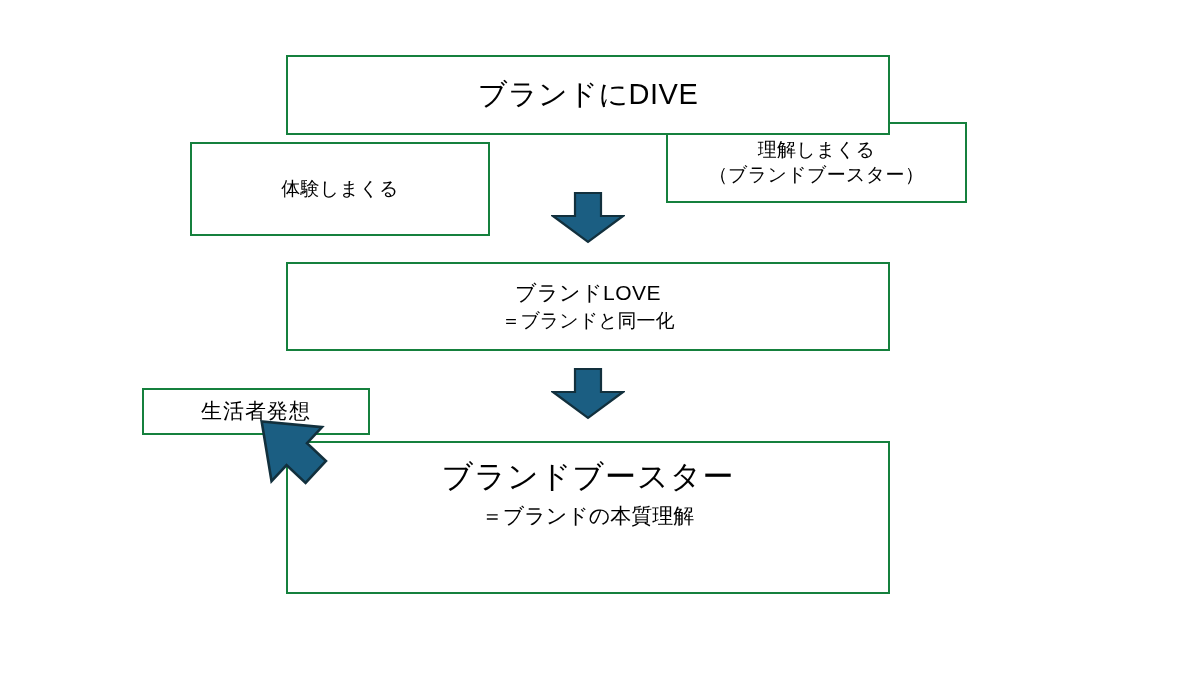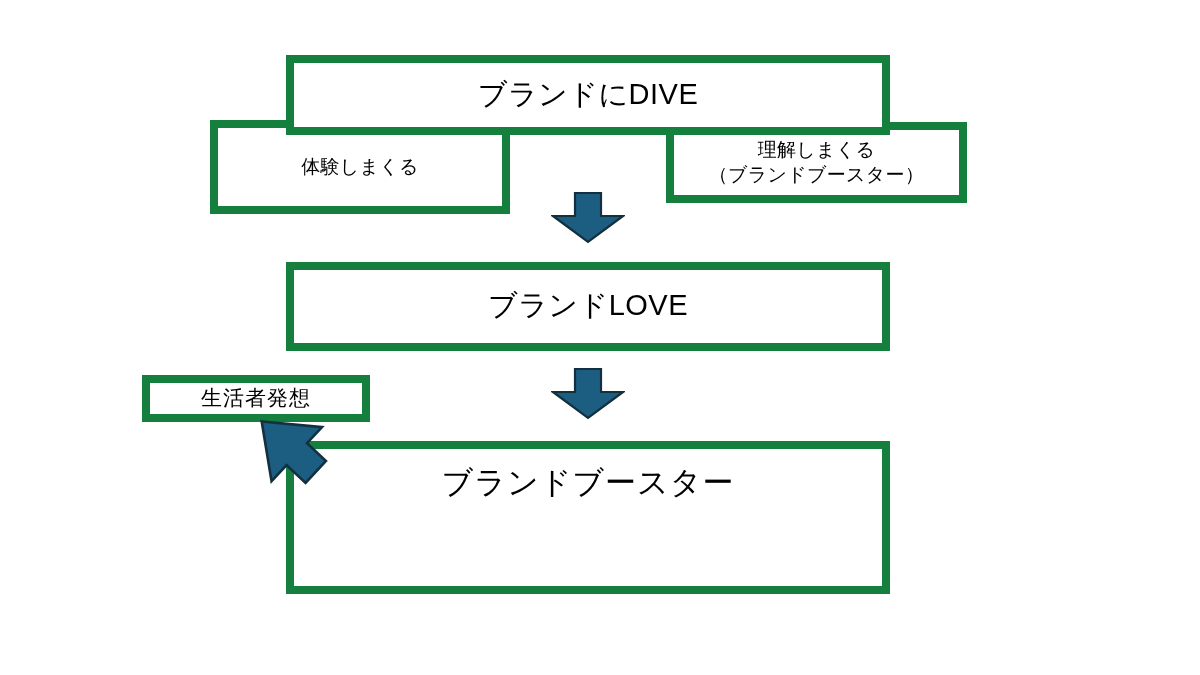--- a/index.html
+++ b/index.html
@@ -20,21 +20,21 @@
     position: relative;
     width: 1200px;
     height: 675px;
     background: #ffffff;
   }
 
   
   .box {
     position: absolute;
     box-sizing: border-box;
-    border: 8px solid #15803d;
+    border: 2px solid #15803d;
     background: #ffffff;
     display: flex;
     flex-direction: column;
     align-items: center;
     justify-content: center;
     text-align: right;
     line-height: 1.28;
   }
 
   
@@ -42,51 +42,50 @@
     left: 286px;  top: 55px;
     width: 604px; height: 80px;
     z-index: 4;
   }
   #box-dive .main-title {
     font-size: 29px;
     letter-spacing: 0.5px;
   }
 
   #box-experience {
-    left: 190px;  top: 120px;
+    left: 190px;  top: 142px;
     width: 300px; height: 94px;
     z-index: 3;
-    margin-left: 20px;
   }
   #box-understand {
     left: 666px;  top: 122px;
     width: 301px; height: 81px;
     z-index: 3;
   }
   .sub-line {
     font-size: 19px;
     letter-spacing: 0.3px;
   }
 
   #box-love {
     left: 286px;  top: 262px;
     width: 604px; height: 89px;
     z-index: 4;
   }
   #box-love .main-title {
-    font-size: 29px;
+    font-size: 21px;
     letter-spacing: 0.5px;
     margin-bottom: 2px;
   }
   #box-love .eq-line {
     font-size: 19px;
   }
 
   #box-idea {
-    left: 142px;  top: 375px;
+    left: 142px;  top: 388px;
     width: 228px; height: 47px;
     z-index: 6;
   }
   #box-idea .idea-label {
     font-size: 21px;
     letter-spacing: 1px;
   }
 
   #box-booster {
     left: 286px;  top: 441px;
@@ -145,20 +144,21 @@
   </div>
 
   <div class="arrow-down" id="arrow-dive-to-love">
     <svg viewBox="0 0 74 52" width="74" height="52" aria-hidden="true">
       <polygon points="24,1 50,1 50,24 72,24 37,50 2,24 24,24" fill="#1b5e82" stroke="#12303d" stroke-width="2.2" stroke-linejoin="miter"></polygon>
     </svg>
   </div>
 
   <div class="box" id="box-love">
     <div class="main-title">ブランドLOVE</div>
+    <div class="eq-line">＝ブランドと同一化</div>
   </div>
 
   <div class="arrow-down" id="arrow-love-to-booster">
     <svg viewBox="0 0 74 52" width="74" height="52" aria-hidden="true">
       <polygon points="24,1 50,1 50,24 72,24 37,50 2,24 24,24" fill="#1b5e82" stroke="#12303d" stroke-width="2.2" stroke-linejoin="miter"></polygon>
     </svg>
   </div>
 
   <div class="box" id="box-idea">
     <div class="idea-label">生活者発想</div>
@@ -167,15 +167,16 @@
   <div class="arrow-diag">
     <svg viewBox="0 0 84 84" width="84" height="84" aria-hidden="true">
       <g transform="rotate(133 42 42)">
         <polygon points="27,4 57,4 57,30 79,30 42,78 5,30 27,30" fill="#1b5e82" stroke="#12303d" stroke-width="2.6" stroke-linejoin="miter"></polygon>
       </g>
     </svg>
   </div>
 
   <div class="box" id="box-booster">
     <div class="main-title">ブランドブースター</div>
+    <div class="eq-line">＝ブランドの本質理解</div>
   </div>
 
 </div>
 
 </body></html>

